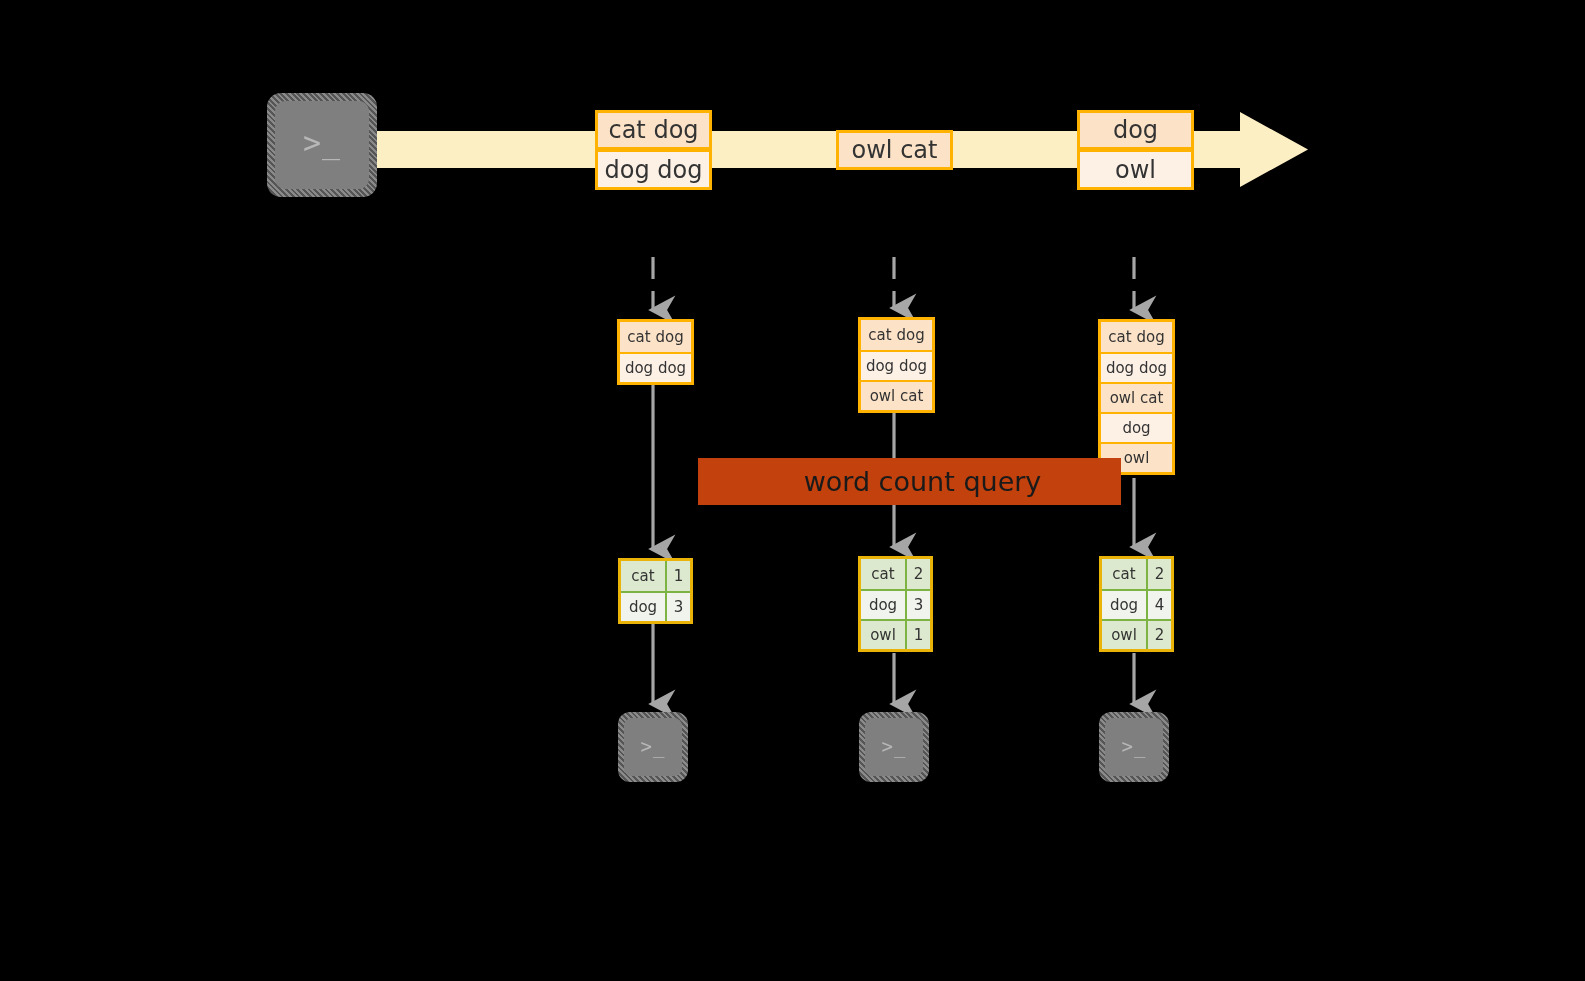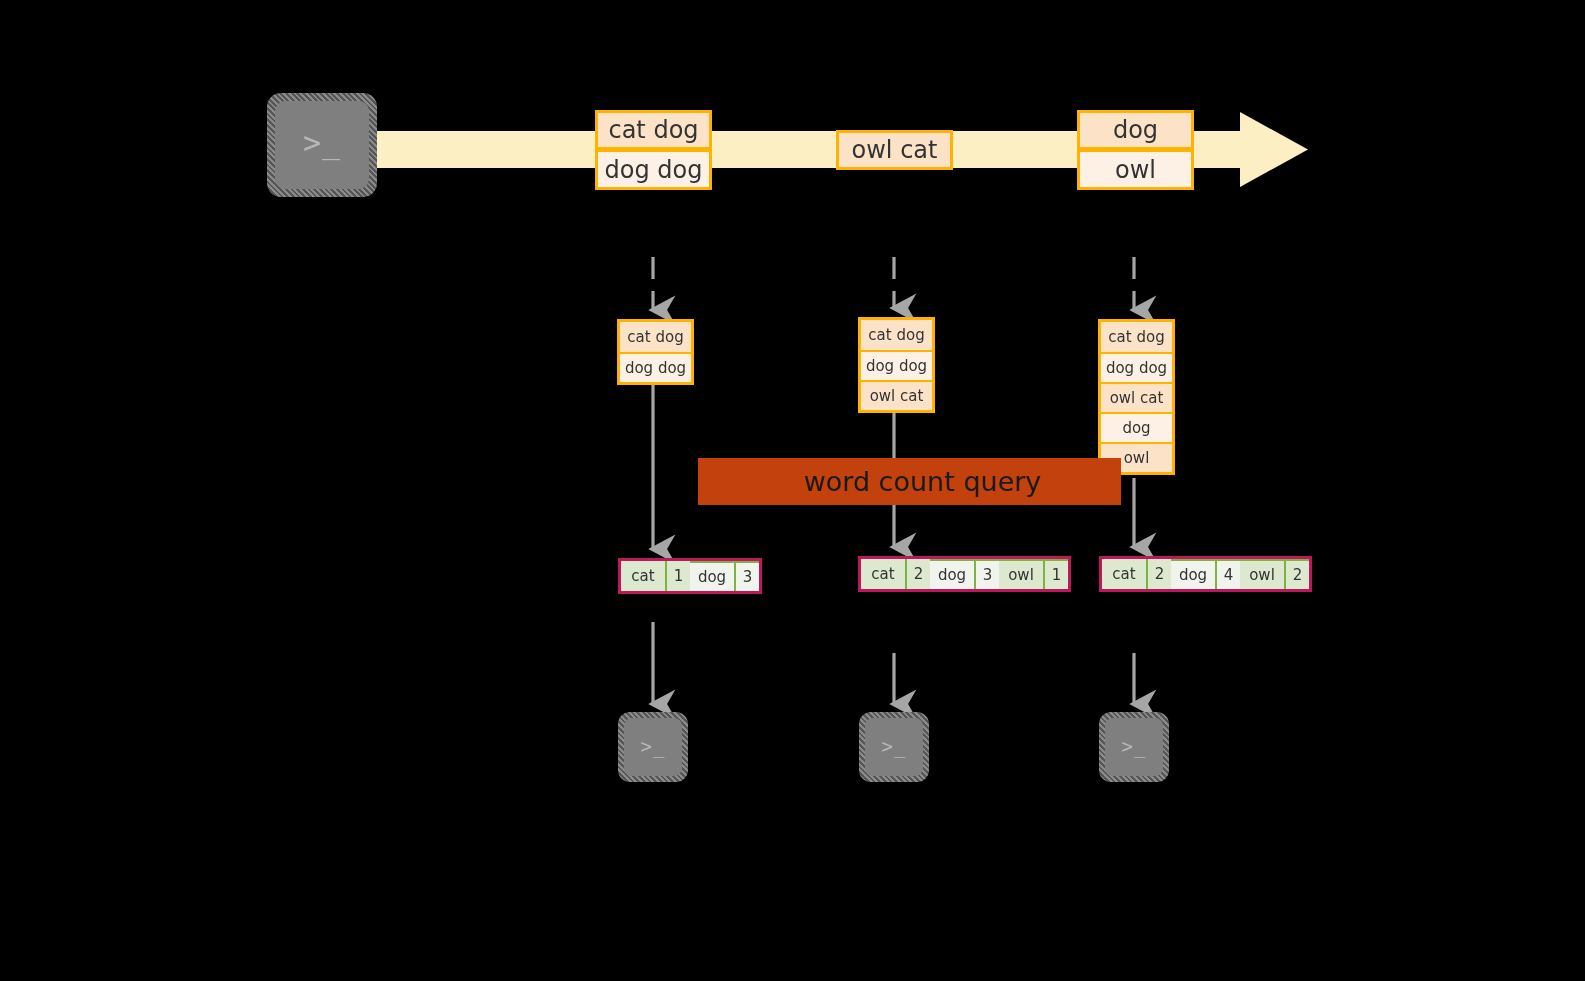--- a/index.html
+++ b/index.html
@@ -105,22 +105,22 @@
   .snap .row.light { background: #FDF1E6; }
   .snap .row + .row { border-top: 2px solid #FFB300; }
   #snap1 { left: 617px; top: 319px; }
   #snap2 { left: 858px; top: 317px; }
   #snap3 { left: 1098px; top: 319px; }
 
   
   .res {
     position: absolute;
     display: flex;
-    flex-direction: row;
-    border: 3px solid #be185d;
+    flex-direction: column;
+    border: 3px solid #eab308;
   }
   .res .row { display: flex; height: 30px; }
   .res .row + .row { border-top: 2px solid #7CB342; }
   .res .k, .res .v {
     display: flex;
     align-items: center;
     justify-content: center;
     font-size: 15px;
     color: #333333;
   }

